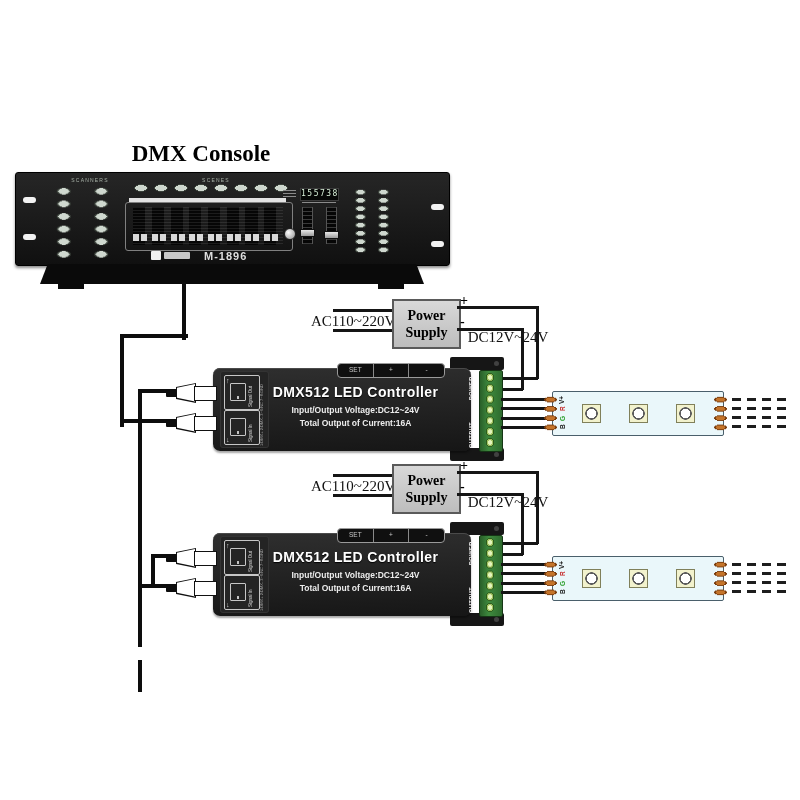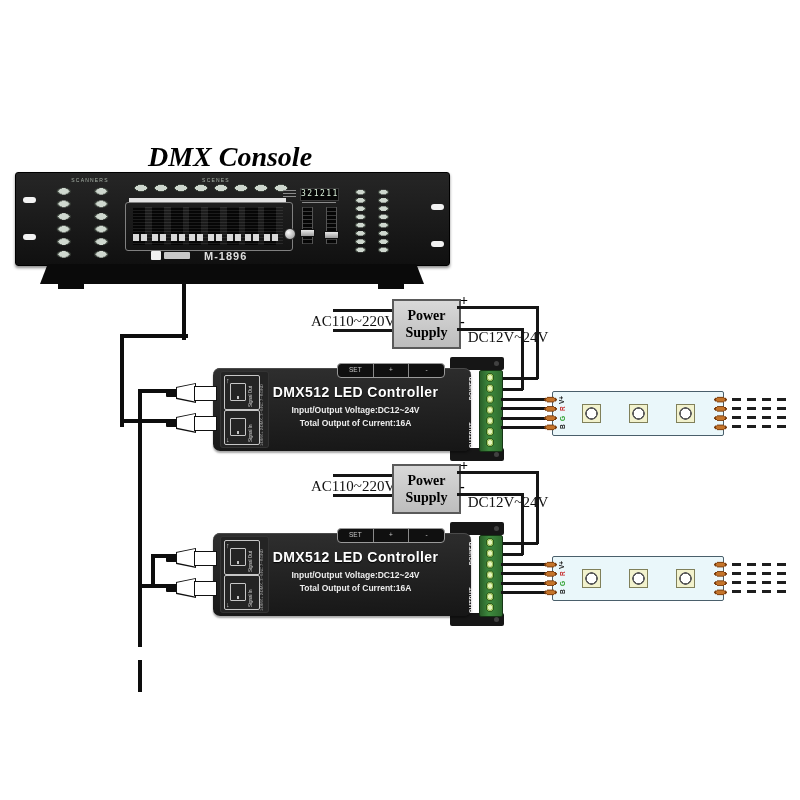--- a/index.html
+++ b/index.html
@@ -1,22 +1,22 @@
 <!DOCTYPE html>
 <html><head>
 <meta charset="utf-8">
 <style>
   html,body{margin:0;padding:0;background:#fff;}
   .stage{position:relative;width:800px;height:800px;background:#fff;font-family:"Liberation Sans",sans-serif;overflow:hidden;}
   .wire{position:absolute;background:#0d0d0d;}
   .wire-thin{position:absolute;background:#151515;}
 
   
-  .main-title{position:absolute;left:120px;top:141px;width:220px;text-align:center;
-    font-family:"Liberation Serif",serif;font-weight:bold;font-size:28px;color:#000;font-style:italic;}
+  .main-title{position:absolute;left:91px;top:141px;width:220px;text-align:center;
+    font-family:"Liberation Serif",serif;font-weight:bold;font-size:23px;color:#000;}
 
   
   .console{position:absolute;left:15px;top:172px;width:433px;height:92px;
     background:linear-gradient(180deg,#262626,#101010);border:1px solid #000;border-radius:3px;
     box-shadow:0 2px 3px rgba(0,0,0,.45);}
   .slot{position:absolute;width:13px;height:6px;background:#f2f2f2;border-radius:3px;}
   .btn-grid{position:absolute;}
   .grid-left{background:radial-gradient(ellipse 8px 4.4px at 50% 50%,#cfd8cf 0 70%,#394039 71% 85%,transparent 86%);background-size:37.5px 12.6px;}
   .grid-center{background:radial-gradient(ellipse 8px 4.4px at 50% 50%,#cfd8cf 0 70%,#394039 71% 85%,transparent 86%);background-size:20px 12px;}
   .grid-right{background:radial-gradient(ellipse 6.4px 3.2px at 50% 50%,#cfd8cf 0 68%,#394039 69% 85%,transparent 86%);background-size:23px 8.25px;}
@@ -103,21 +103,21 @@
     <div class="btn-grid grid-center" style="left:115px;top:9px;width:160px;height:12px;"></div>
 
     <div class="white-strip" style="left:113px;top:25px;width:157px;height:4px;"></div>
     <div class="fader-panel" style="left:109px;top:29px;width:166px;height:47px;"></div>
     <div class="tracks" style="left:117px;top:34px;width:150px;height:38px;"></div>
     <div class="caps-row" style="left:117px;top:61px;width:150px;height:7px;"></div>
 
     <div class="knob" style="left:268px;top:55px;width:10px;height:10px;"></div>
 
     <div class="microbar" style="left:267px;top:17px;width:13px;height:8px;"></div>
-    <div class="display" style="left:284px;top:15px;width:37px;height:11px;">321211</div>
+    <div class="display" style="left:284px;top:15px;width:37px;height:11px;">155738</div>
     <div class="microbar" style="left:286px;top:29px;width:34px;height:3px;"></div>
 
     <div class="mtrack" style="left:286px;top:34px;width:9px;height:37px;"></div>
     <div class="mtrack" style="left:310px;top:34px;width:9px;height:37px;"></div>
     <div class="mcap" style="left:284px;top:56px;width:13px;height:6px;"></div>
     <div class="mcap" style="left:308px;top:58px;width:13px;height:6px;"></div>
 
     <div class="btn-grid grid-right" style="left:333px;top:15px;width:46px;height:66px;"></div>
 
     <div class="logo-a" style="left:135px;top:78px;width:10px;height:9px;"></div>

